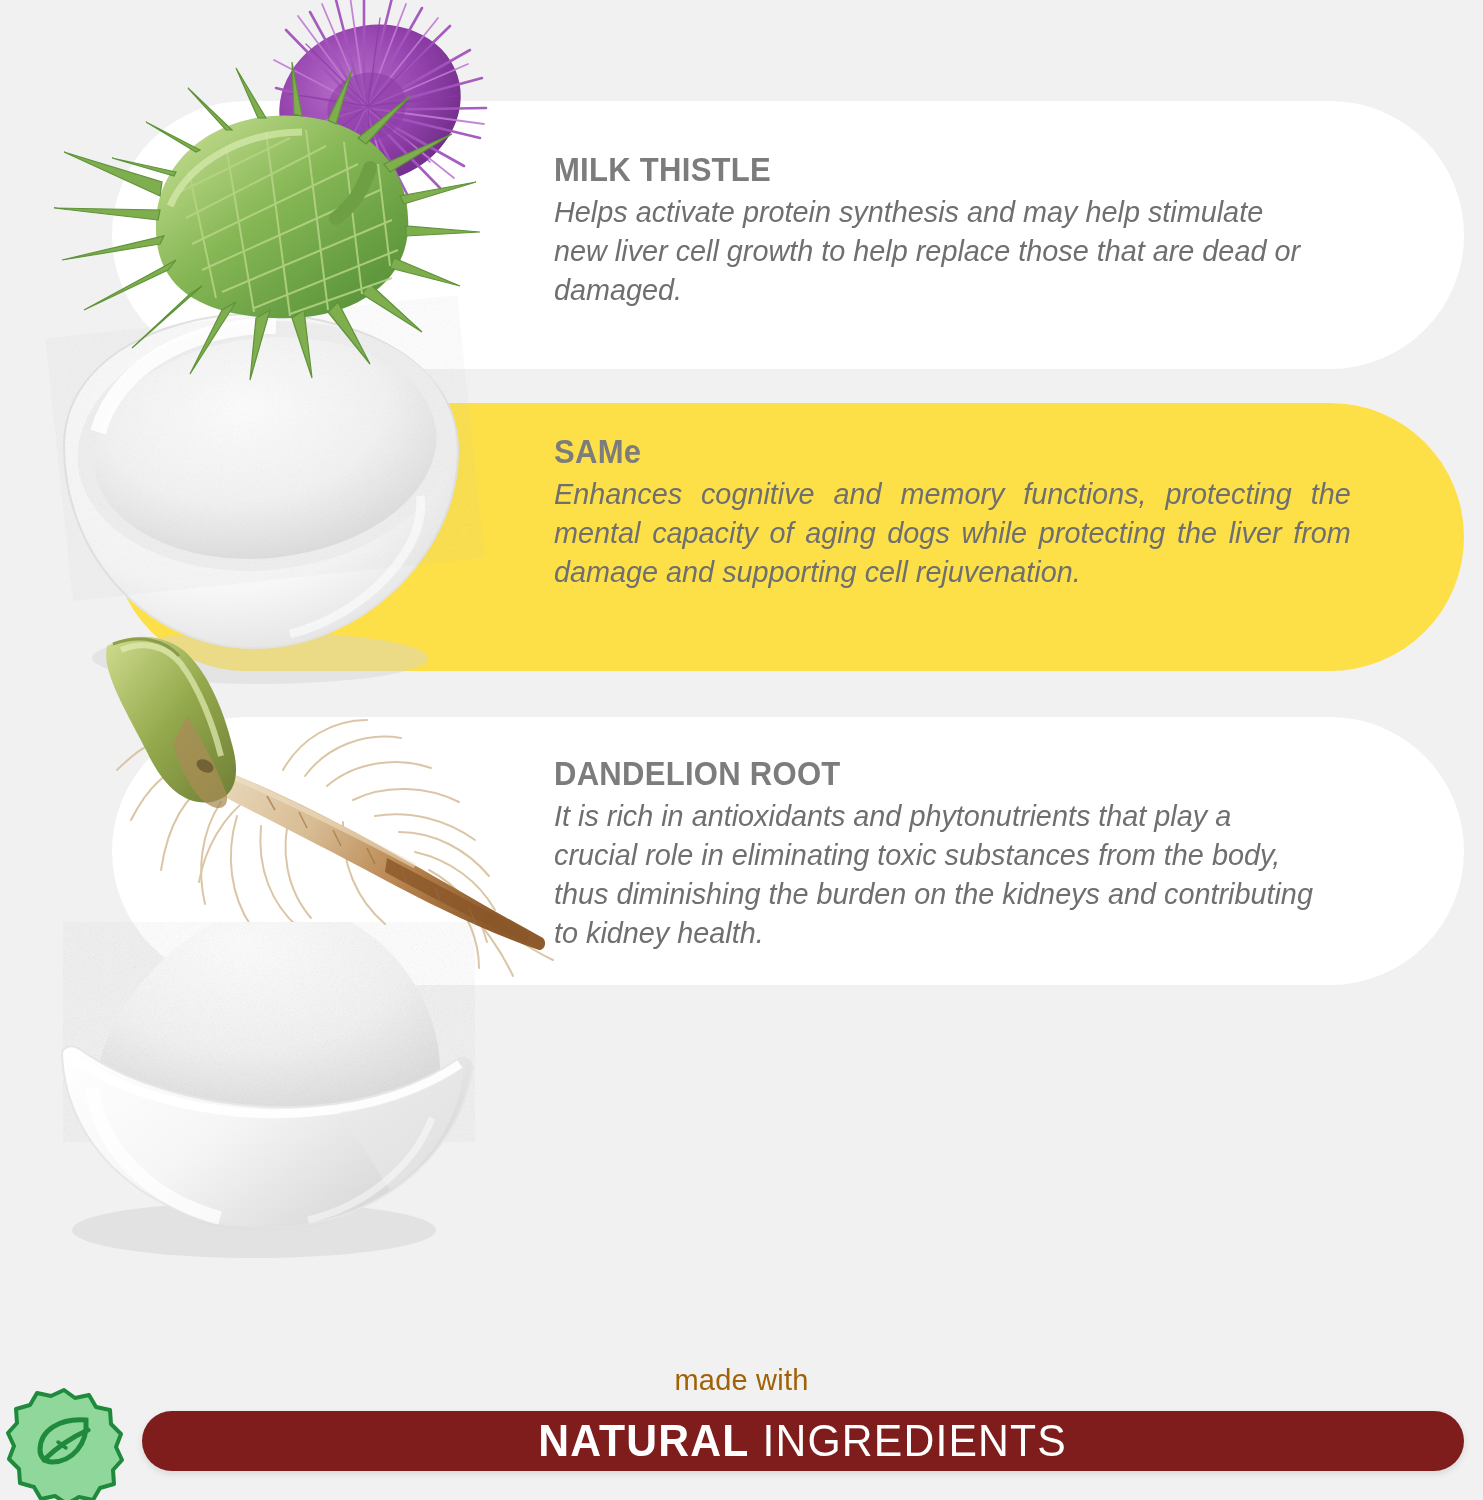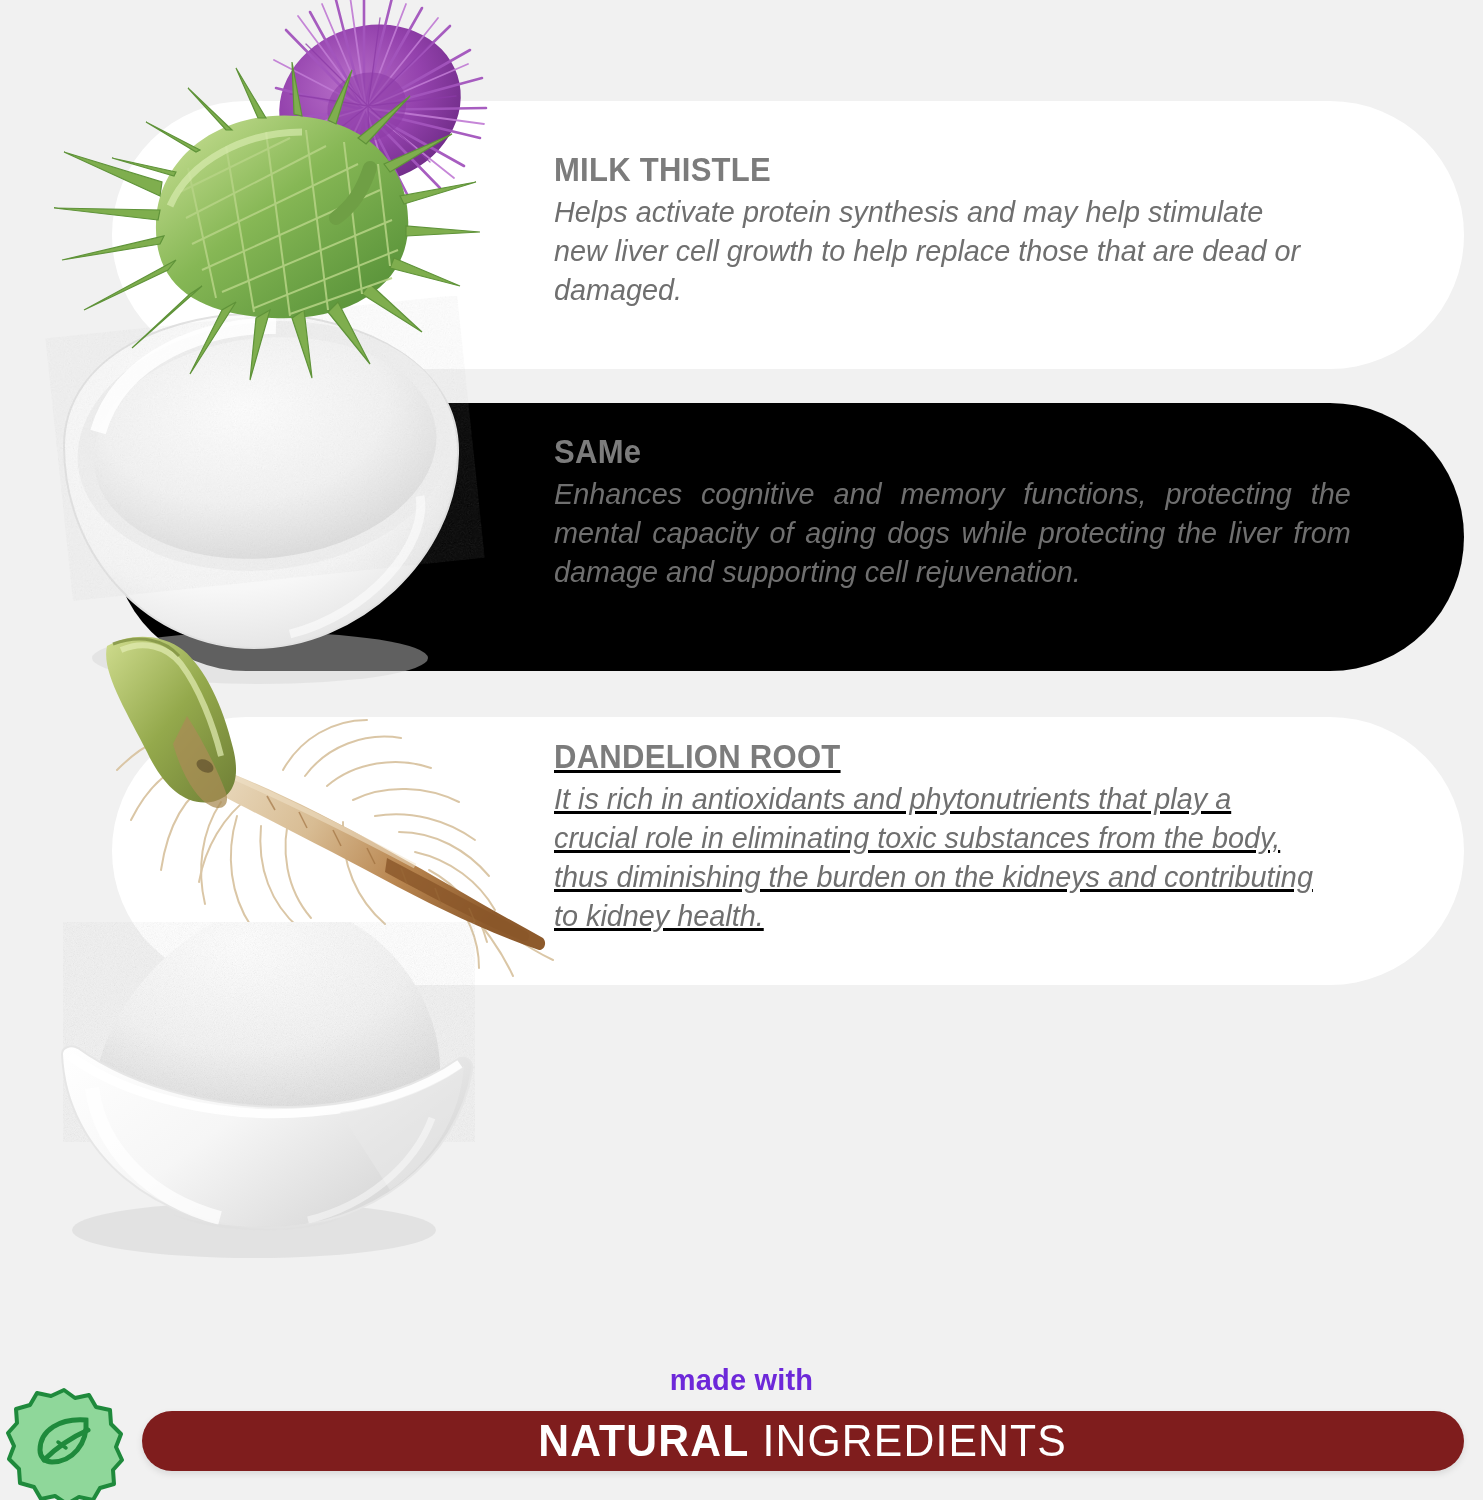--- a/index.html
+++ b/index.html
@@ -6,55 +6,55 @@
   body{
     width:1483px;height:1500px;position:relative;overflow:hidden;
     background:#f1f1f1;
     font-family:"Liberation Sans","DejaVu Sans",sans-serif;
   }
   .stage{position:absolute;inset:0;}
 
   
   .card{position:absolute;border-radius:999px;margin-top:39px;}
   .card.light{background:#ffffff;}
-  .card.dim{background:#000000;}
+  .card.dim{background:#fde047;}
   #card-1{left:112px;top:62px;width:1352px;height:268px;}
   #card-2{left:112px;top:364px;width:1352px;height:268px;}
   #card-3{left:112px;top:678px;width:1352px;height:268px;}
   #card-4{left:112px;top:990px;width:1352px;height:268px;}
 
   .card-text{position:absolute;left:442px;top:0;width:800px;}
   .ttl{
     font-size:33px;font-weight:bold;letter-spacing:.3px;
     color:#7c7c7c;line-height:1.0;margin:0 0 6px 0;
     font-stretch:condensed;transform:scaleX(.94);transform-origin:left center;
   }
   .desc{
     font-size:30px;font-style:italic;color:#6f6f6f;
     line-height:1.30;margin:0;
     transform:scaleX(.96);transform-origin:left center;
   }
   .desc.just{text-align:justify;width:830px;}
 
   #card-1 .card-text{top:52px;}
   #card-2 .card-text{top:32px;}
-  #card-3 .card-text{top:23px;text-decoration:underline;}
+  #card-3 .card-text{top:40px;}
   #card-4 .card-text{top:40px;}
 
   
   .art{position:absolute;}
   #art-thistle{left:40px;top:-8px;width:510px;height:390px;}
   #art-same-bowl{left:28px;top:296px;width:470px;height:400px;}
   #art-dandelion{left:55px;top:620px;width:530px;height:400px;}
   #art-arg-bowl{left:40px;top:922px;width:480px;height:345px;}
 
   
   #made-with{
     position:absolute;left:0;top:1364px;width:1483px;text-align:center;
-    font-size:29px;font-weight:bold;color:#6d28d9;letter-spacing:.2px;
+    font-size:29px;font-weight:normal;color:#a16207;letter-spacing:.2px;
   }
   #banner{
     position:absolute;left:142px;top:1411px;width:1322px;height:60px;
     background:#7f1d1d;border-radius:999px;
     display:flex;align-items:center;justify-content:center;
     box-shadow:0 3px 7px rgba(0,0,0,.10);
   }
   #banner-text{
     font-size:44px;color:#ffffff;letter-spacing:1.2px;white-space:nowrap;
     transform:scaleX(.97);

